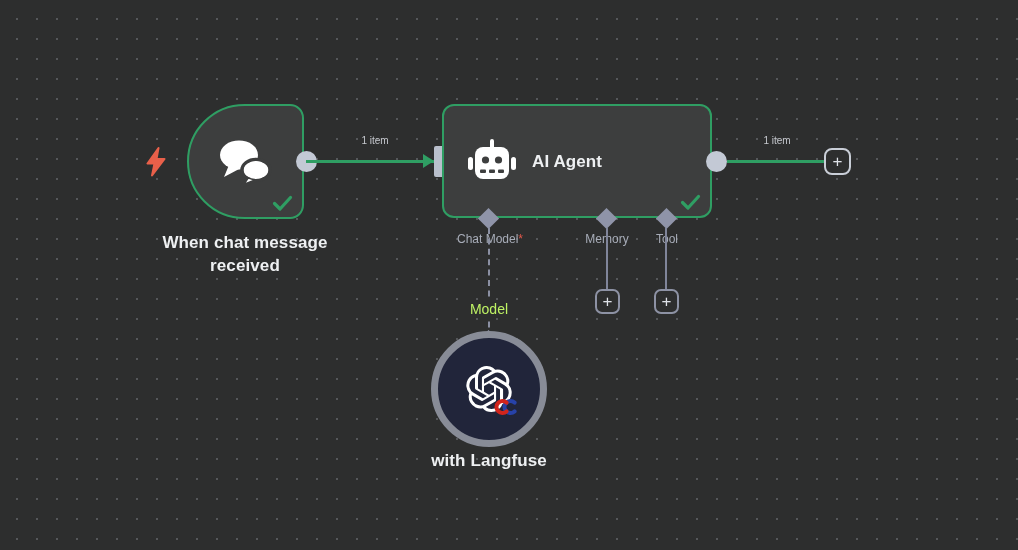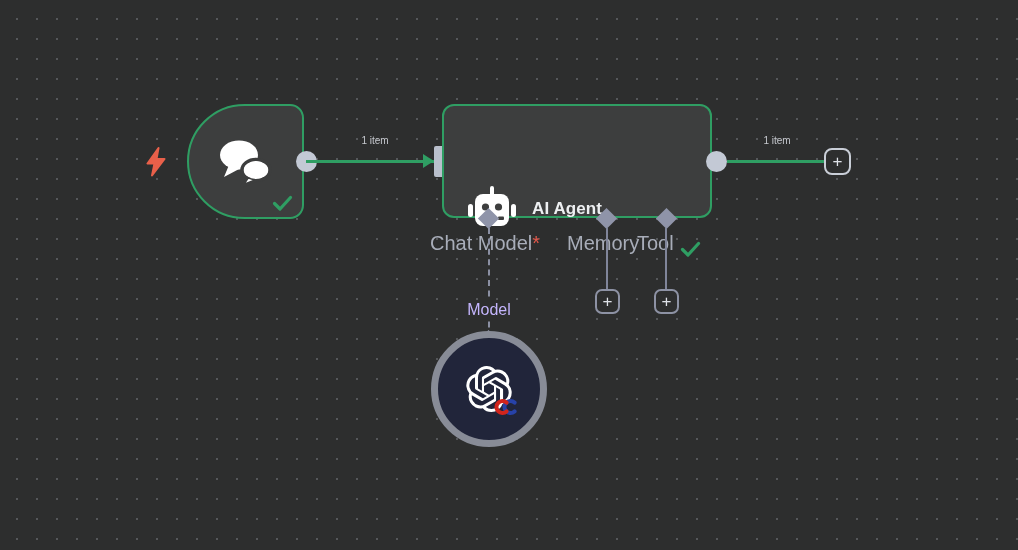--- a/index.html
+++ b/index.html
@@ -65,44 +65,44 @@
   }
   .vline { width: 2px; background: #80859a; }
   .dashline { width: 0; border-left: 2px dashed #8b90a3; }
 
   
   .node-title {
     color: #eef0f2; font-size: 17px; font-weight: bold;
     text-align: center; line-height: 23px; letter-spacing: .1px;
   }
   .items-label { color: #c6c9cf; font-size: 10px; text-align: center; }
-  .sub-label { color: #a8adb9; font-size: 20px; white-space: nowrap; }
+  .sub-label { color: #a8adb9; font-size: 12px; text-align: center; white-space: nowrap; }
   .req { color: #e0574a; }
   .model-link-label {
-    color: #c4b5fd; font-size: 16px; text-align: center;
+    color: #bef264; font-size: 14px; text-align: center;
     background: #2d2e2e; padding: 1px 0;
   }
 
   
   .plus-btn {
     display: flex; align-items: center; justify-content: center;
     background: #2d2e2e;
     color: #dfe2e8; font-size: 17px; font-weight: 400; line-height: 1;
     cursor: pointer;
   }
   .plus-small {
     width: 25px; height: 25px;
     border: 2px solid #8d92a4; border-radius: 7px;
   }
   .plus-main {
     width: 27px; height: 27px;
     border: 2px solid #c9ced7; border-radius: 8px;
   }
 
-  .agent-inner { position: relative; width: 100%; height: 100%; margin-top: 47px; }
+  .agent-inner { position: relative; width: 100%; height: 100%; }
   #agent-title { position: absolute; left: 88px; top: 50%; transform: translateY(-50%); }
   #agent-robot { position: absolute; left: 23px; top: 32px; }
 </style>
 </head>
 <body>
 
 <div id="canvas">
 
   <svg class="abs" style="left:144px; top:147px;" width="24" height="30" viewBox="0 0 24 30">
     <path d="M14.5 1 L3.5 16.5 L10.5 16.5 L8 28.5 L20.5 12 L12.5 12 Z" fill="#e9604a" stroke="#e9604a" stroke-width="2" stroke-linejoin="round"></path>
@@ -120,20 +120,21 @@
       </g>
     </svg>
 
     <svg class="node-check" width="21" height="17" viewBox="0 0 21 17">
       <polyline points="2.5,8.5 8,14 18.5,2.5" fill="none" stroke="#2f9e63" stroke-width="3.2" stroke-linecap="round" stroke-linejoin="round"></polyline>
     </svg>
   </div>
 
   <div class="abs out-circle" style="left:296px; top:151px;"></div>
 
+  <div class="abs node-title" style="left:135px; top:231px; width:220px;">When chat message received</div>
 
   <div class="abs conn-line" style="left:306px; top:160px; width:128px;"></div>
   <div class="abs conn-arrow" style="left:423px; top:154px;"></div>
   <div class="abs items-label" style="left:330px; top:135px; width:90px;">1 item</div>
 
   <div class="abs in-rect" style="left:434px; top:146px;"></div>
 
   <div class="abs node" id="agent-node">
     <div class="agent-inner">
 
@@ -177,19 +178,20 @@
     <svg width="46" height="46" viewBox="0 0 24 24">
       <path fill="#ffffff" d="M22.2819 9.8211a5.9847 5.9847 0 0 0-.5157-4.9108 6.0462 6.0462 0 0 0-6.5098-2.9A6.0651 6.0651 0 0 0 4.9807 4.1818a5.9847 5.9847 0 0 0-3.9977 2.9 6.0462 6.0462 0 0 0 .7427 7.0966 5.98 5.98 0 0 0 .511 4.9107 6.051 6.051 0 0 0 6.5146 2.9001A5.9847 5.9847 0 0 0 13.2599 24a6.0557 6.0557 0 0 0 5.7718-4.2058 5.9894 5.9894 0 0 0 3.9977-2.9001 6.0557 6.0557 0 0 0-.7475-7.073zM13.2599 22.4301a4.4755 4.4755 0 0 1-2.8764-1.0408l.1419-.0804 4.7783-2.7582a.7948.7948 0 0 0 .3927-.6813v-6.7369l2.02 1.1686a.071.071 0 0 1 .038.0615v5.5826a4.504 4.504 0 0 1-4.4945 4.4849zm-9.6607-4.1254a4.4708 4.4708 0 0 1-.5346-3.0137l.142.0852 4.783 2.7582a.7712.7712 0 0 0 .7806 0l5.8428-3.3685v2.3324a.0804.0804 0 0 1-.0332.0615L9.74 19.9502a4.4992 4.4992 0 0 1-6.1408-1.6455zM2.3408 7.8956a4.485 4.485 0 0 1 2.3655-1.9728V11.6a.7664.7664 0 0 0 .3879.6765l5.8144 3.3543-2.0201 1.1685a.0757.0757 0 0 1-.071 0l-4.8303-2.7865A4.504 4.504 0 0 1 2.3408 7.8956zm16.5963 3.8558L13.1038 8.364 15.1192 7.2a.0757.0757 0 0 1 .071 0l4.8303 2.7913a4.4944 4.4944 0 0 1-.6765 8.1042v-5.6772a.79.79 0 0 0-.407-.667zm2.0107-3.0231l-.142-.0852-4.7735-2.7818a.7759.7759 0 0 0-.7854 0L9.409 9.2297V6.8974a.0662.0662 0 0 1 .0284-.0615l4.8303-2.7866a4.4992 4.4992 0 0 1 6.6802 4.66zM8.3065 12.863l-2.02-1.1638a.0804.0804 0 0 1-.038-.0567V6.0742a4.4992 4.4992 0 0 1 7.3757-3.4537l-.142.0805L8.704 5.459a.7948.7948 0 0 0-.3927.6813zm1.0976-2.3654l2.602-1.4998 2.6069 1.4998v2.9994l-2.5974 1.4997-2.6067-1.4997z"></path>
     </svg>
     <svg id="langfuse-mini" width="28" height="20" viewBox="0 0 28 20">
       <path d="M21.5 5.5 A6 6 0 1 0 21.5 14.5" stroke="#2742a8" stroke-width="4.2" fill="none" stroke-linecap="round"></path>
       <path d="M13.5 5.5 A6 6 0 1 0 13.5 14.5" stroke="#d2251c" stroke-width="4.2" fill="none" stroke-linecap="round"></path>
     </svg>
   </div>
 
   <div class="abs node-title" style="left:369px; top:449px; width:240px;">
+    <div>with Langfuse</div>
   </div>
 
   <div class="abs conn-line" style="left:727px; top:160px; width:98px;"></div>
   <div class="abs items-label" style="left:732px; top:135px; width:90px;">1 item</div>
   <div class="abs plus-btn plus-main" style="left:824px; top:148px;">+</div>
 
 </div>
 
 </body></html>

